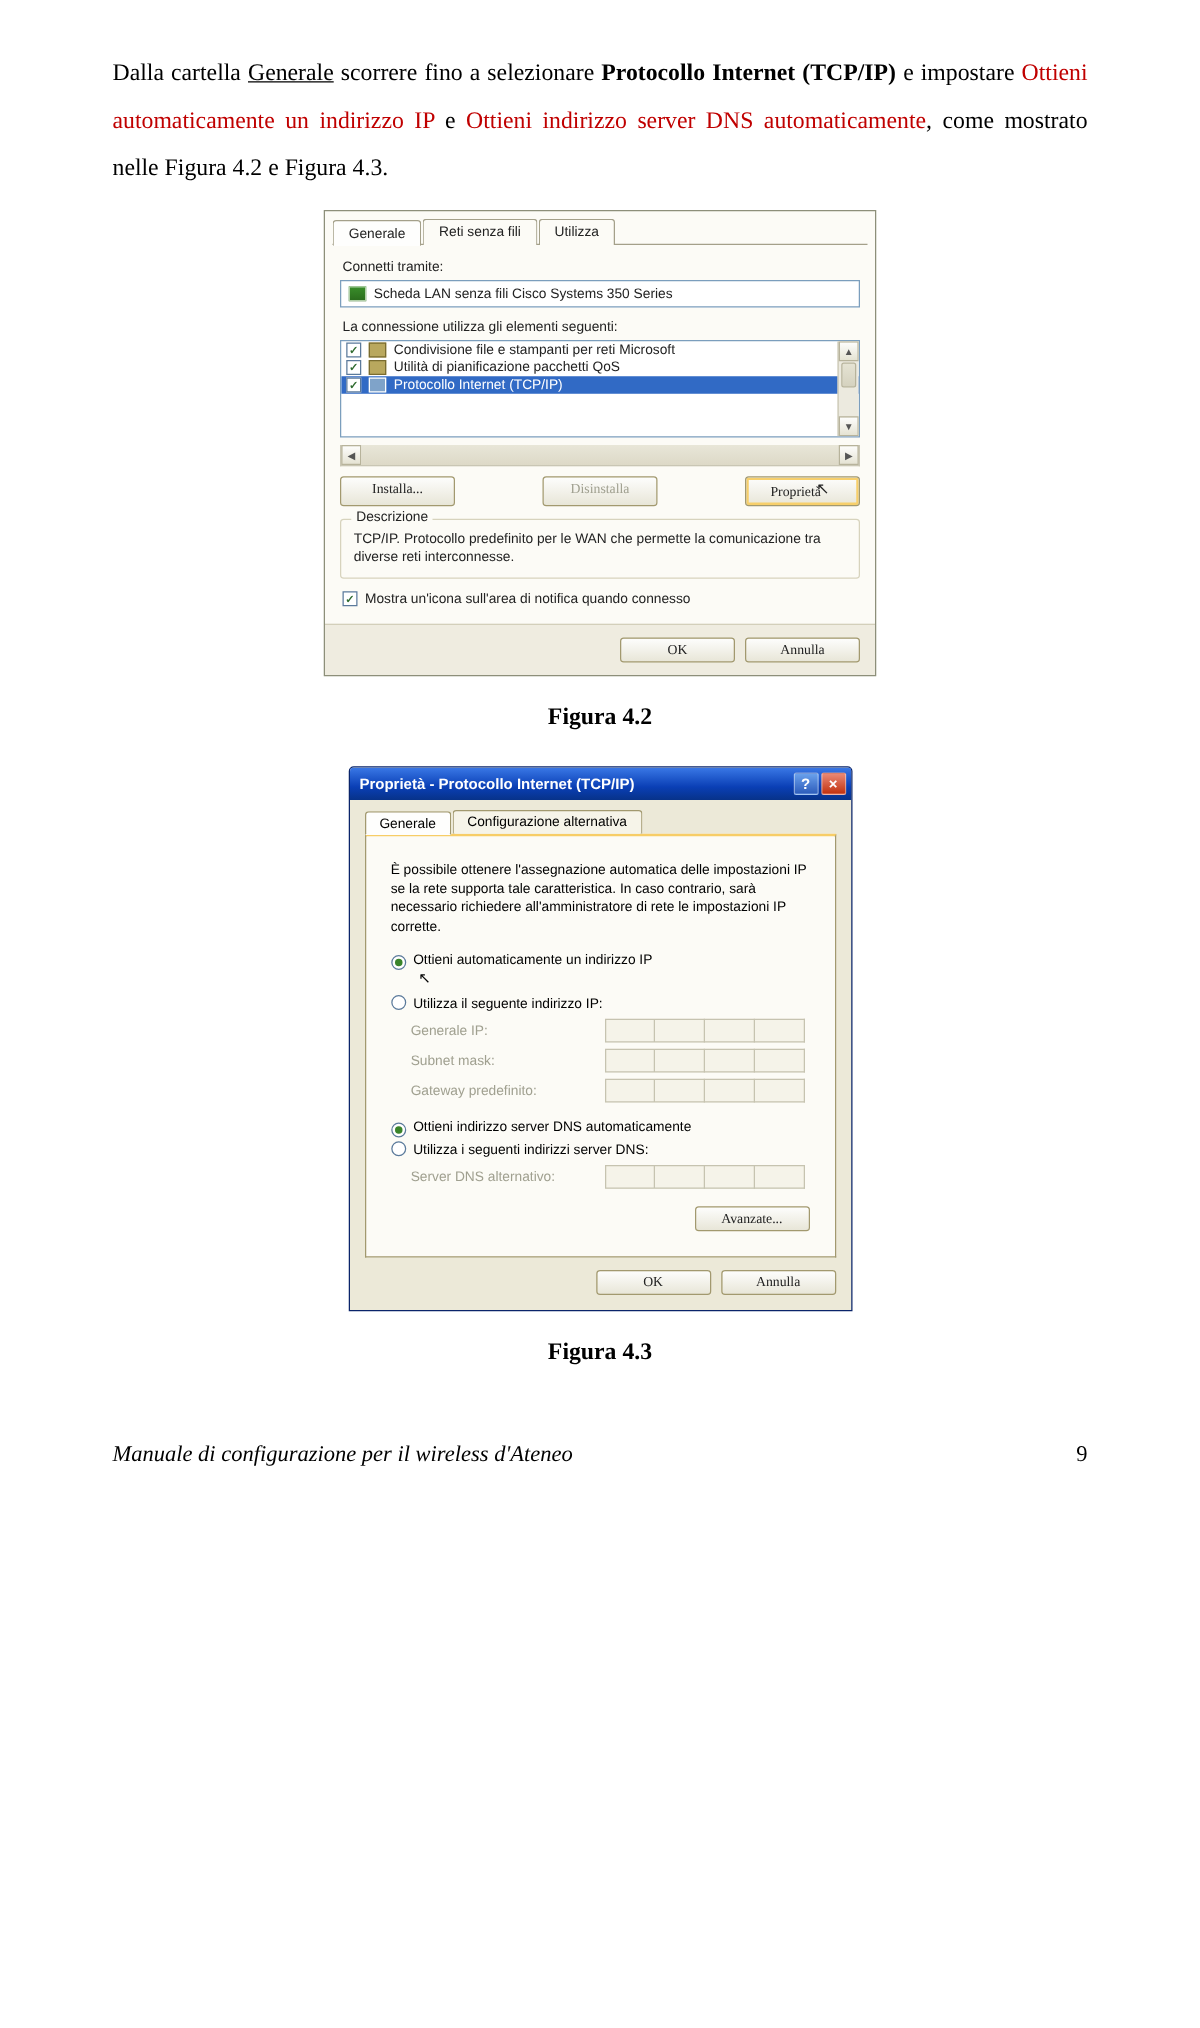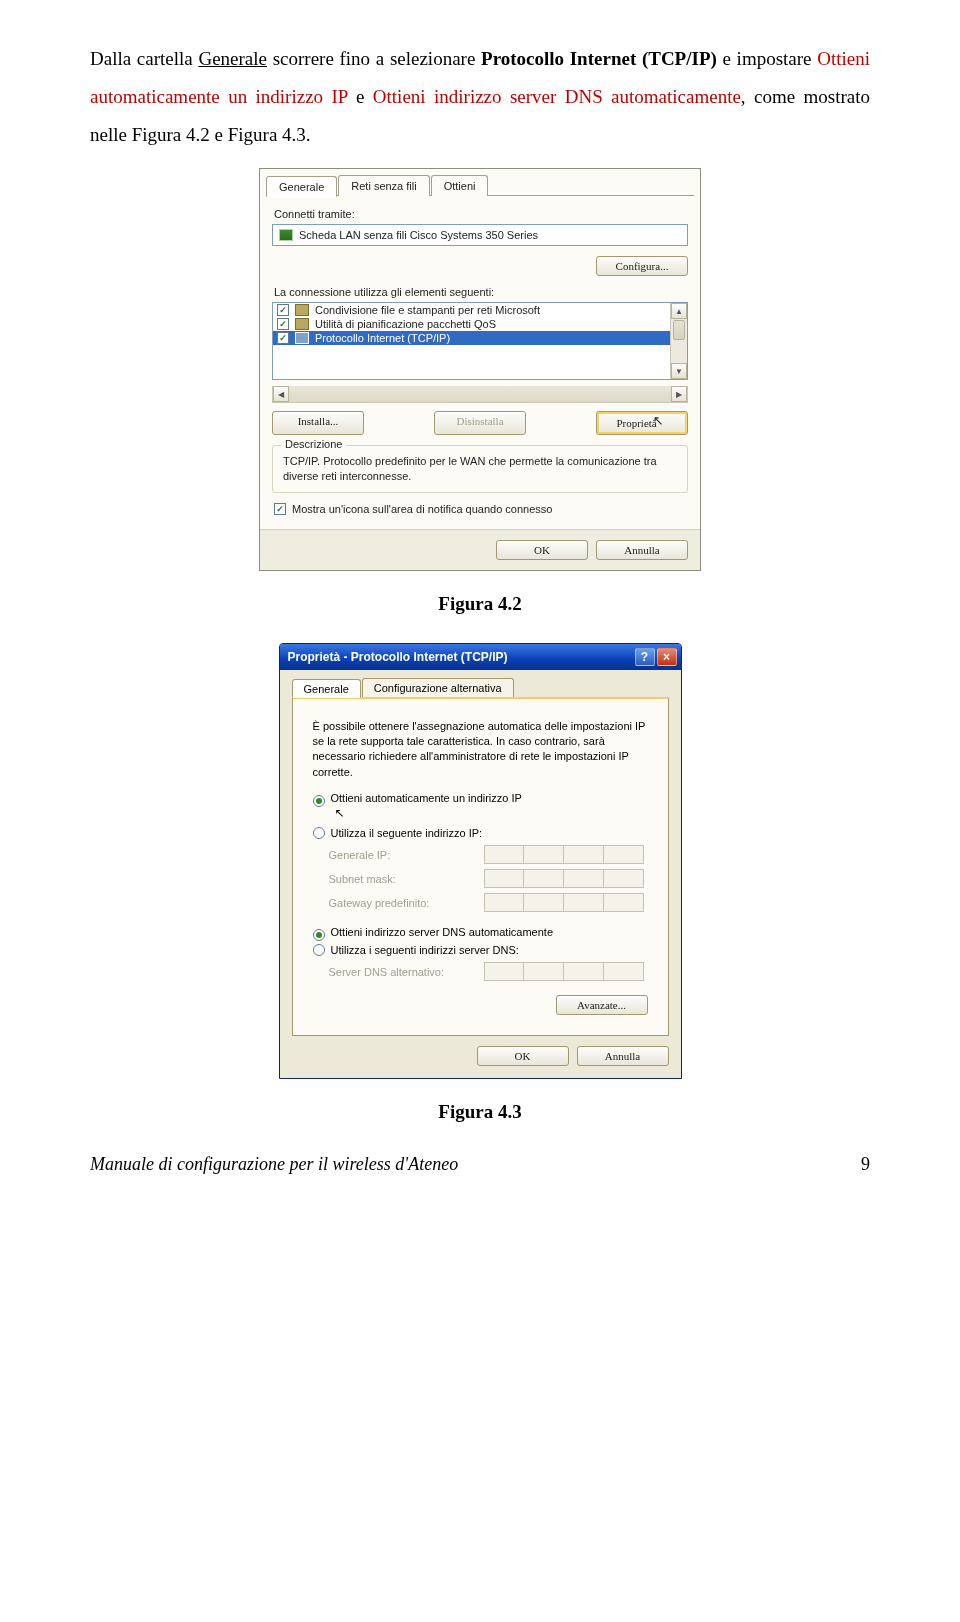--- a/index.html
+++ b/index.html
@@ -67,45 +67,42 @@
 .indent{margin:6px 0 14px 16px}
 .kv{display:flex;align-items:center;margin:5px 0}
 .kv .k{flex:0 0 155px;color:#a0a090}
 .ip{display:flex;gap:0}
 .seg{width:40px;height:19px;border:1px solid #c6c3b0;background:#f5f3e9}
 .seg+.seg{border-left:none}
 .advrow{display:flex;justify-content:flex-end;margin-top:10px}
 .okrow{display:flex;justify-content:flex-end;gap:8px;margin-top:10px}
 
 
-.pagefoot{display:flex;justify-content:space-between;align-items:baseline;margin-top:31px;font-style:italic;font-size:18px;font-family:'Times New Roman',Times,serif}
+.pagefoot{display:flex;justify-content:space-between;align-items:baseline;margin-top:60px;font-style:italic;font-size:18px;font-family:'Times New Roman',Times,serif}
 .pagefoot .num{font-style:normal}
 </style>
 </head>
 <body>
 
 <p class="para">
   <span>Dalla cartella </span><span class="u">Generale</span><span> scorrere fino a selezionare </span><span class="b">Protocollo Internet (TCP/IP)</span><span> e impostare </span><span class="red">Ottieni automaticamente un indirizzo IP</span><span> e </span><span class="red">Ottieni indirizzo server DNS automaticamente</span><span>, come mostrato nelle Figura 4.2 e Figura 4.3.</span>
 </p>
 
 <div class="dlg1">
   <div class="tabbar">
     <div class="tab active">Generale</div>
     <div class="tab">Reti senza fili</div>
-    <div class="tab">Ottieni</div>
+    <div class="tab">Utilizza</div>
   </div>
   <div class="tabline"></div>
   <div class="body1">
     <div class="lbl">Connetti tramite:</div>
     <div class="combo">
       <span class="nic-icon"></span>
       <span>Scheda LAN senza fili Cisco Systems 350 Series</span>
-    </div>
-    <div class="btnrow-r">
-      <div class="xpbtn">Configura...</div>
     </div>
     <div class="lbl">La connessione utilizza gli elementi seguenti:</div>
 
     <div class="listbox">
       <div class="lrow">
         <span class="chk">✓</span>
         <span class="lic"></span>
         <span>Condivisione file e stampanti per reti Microsoft</span>
       </div>
       <div class="lrow">

